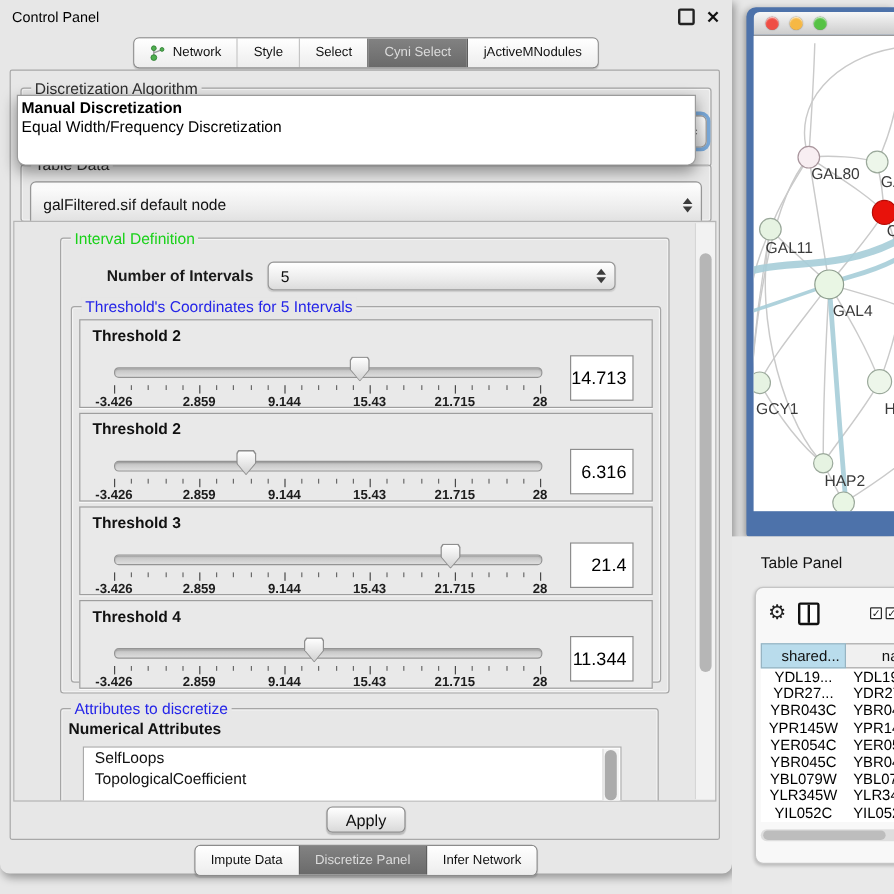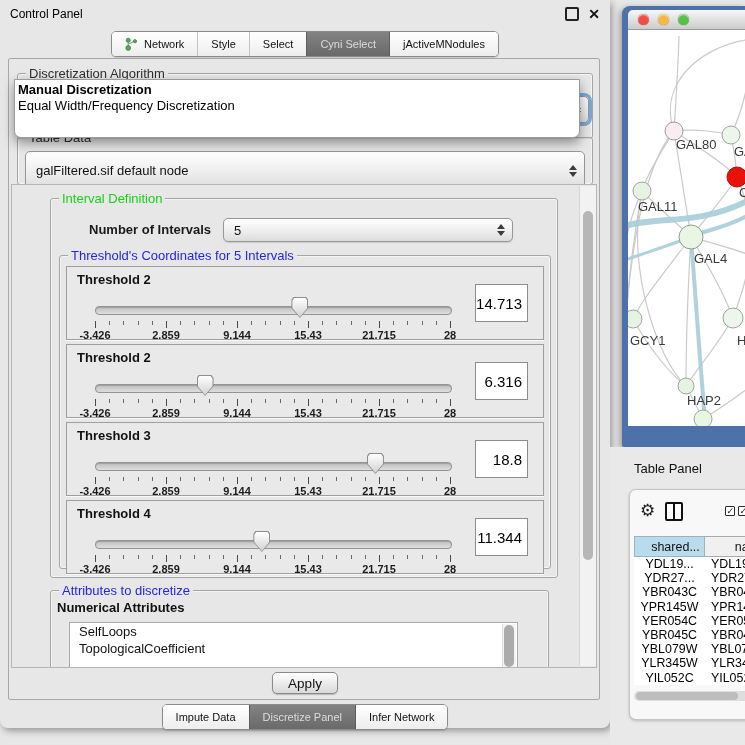--- a/index.html
+++ b/index.html
@@ -61,21 +61,21 @@
   .track{position:absolute;left:28px;top:39px;width:355px;height:7px;border:1px solid #949494;border-radius:4px;
          background:linear-gradient(#bfbfbf,#dedede);box-shadow:inset 0 1px 1px rgba(0,0,0,.18);}
   .thumb{position:absolute;top:30px;width:17px;height:21px;}
   .thumb::before{content:"";position:absolute;inset:0;background:#8e8e8e;
          clip-path:polygon(12% 0,88% 0,100% 14%,100% 52%,50% 100%,0 52%,0 14%);}
   .thumb::after{content:"";position:absolute;inset:1px;background:linear-gradient(#ffffff,#d2d2d2);
          clip-path:polygon(12% 0,88% 0,100% 14%,100% 52%,50% 100%,0 52%,0 14%);}
   .tick{position:absolute;top:54px;width:1px;height:4px;background:#6a6a6a;}
   .tick.major{height:7px;background:#4a4a4a;}
   .tick-label{position:absolute;top:62px;transform:translateX(-50%);font-size:11px;font-weight:bold;color:#1c1c1c;white-space:nowrap;}
-  .vbox{position:absolute;left:408px;top:17px;width:53px;height:38px;box-sizing:border-box;border:1px solid #8d8d8d;
+  .vbox{position:absolute;left:408px;top:29px;width:53px;height:38px;box-sizing:border-box;border:1px solid #8d8d8d;
         background:#fff;display:flex;align-items:center;justify-content:flex-end;padding-right:5px;font-size:15px;color:#000;}
   
   #attr-sub{position:absolute;left:6px;top:9px;font-weight:bold;font-size:13px;color:#111;}
   #attr-list{position:absolute;left:18px;top:31px;width:449px;height:48px;background:#fff;border:1px solid #aaa;
              box-sizing:border-box;overflow:hidden;}
   .attr-item{font-size:13px;color:#111;line-height:17px;padding-left:9px;white-space:nowrap;}
   #attr-scroll{position:absolute;right:1px;top:1px;bottom:-10px;width:13px;background:#f4f4f4;border-left:1px solid #ddd;}
   #attr-thumb{position:absolute;left:1px;top:1px;width:10px;height:42px;border-radius:5px;background:#ababab;}
   
   #apply-btn{position:absolute;left:263px;top:613px;width:66px;height:22px;box-sizing:border-box;
@@ -308,21 +308,21 @@
                 <div class="tick" style="left: 354.6px;"></div>
                 <div class="tick" style="left: 368.8px;"></div>
                 <div class="tick major" style="left: 383px;"></div>
                 <div class="tick-label" style="left: 28px;">-3.426</div>
                 <div class="tick-label" style="left: 99px;">2.859</div>
                 <div class="tick-label" style="left: 170px;">9.144</div>
                 <div class="tick-label" style="left: 241px;">15.43</div>
                 <div class="tick-label" style="left: 312px;">21.715</div>
                 <div class="tick-label" style="left: 383px;">28</div>
               </div>
-            <div class="vbox">18.8</div>
+            <div class="vbox">21.4</div>
           </div>
           <div class="tpanel" style="top:244px;">
             <span class="tlabel">Threshold 4</span>
             <div class="track"></div>
             <div class="thumb" style="left: 186.348px;"></div>
             <div class="ticks">
                 <div class="tick major" style="left: 28px;"></div>
                 <div class="tick" style="left: 42.2px;"></div>
                 <div class="tick" style="left: 56.4px;"></div>
                 <div class="tick" style="left: 70.6px;"></div>

